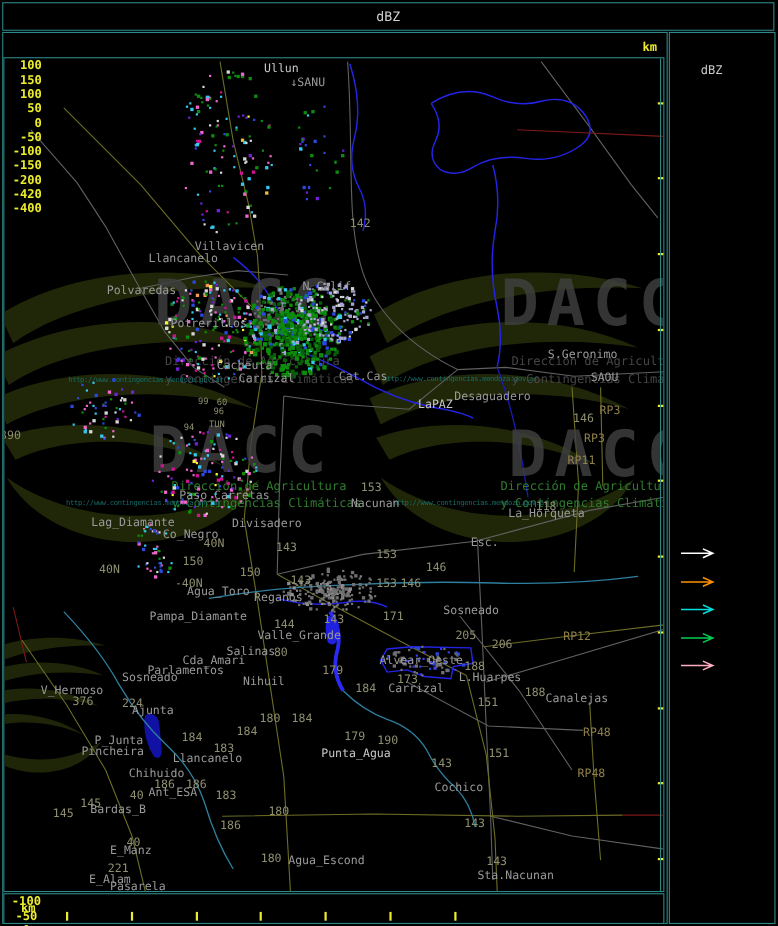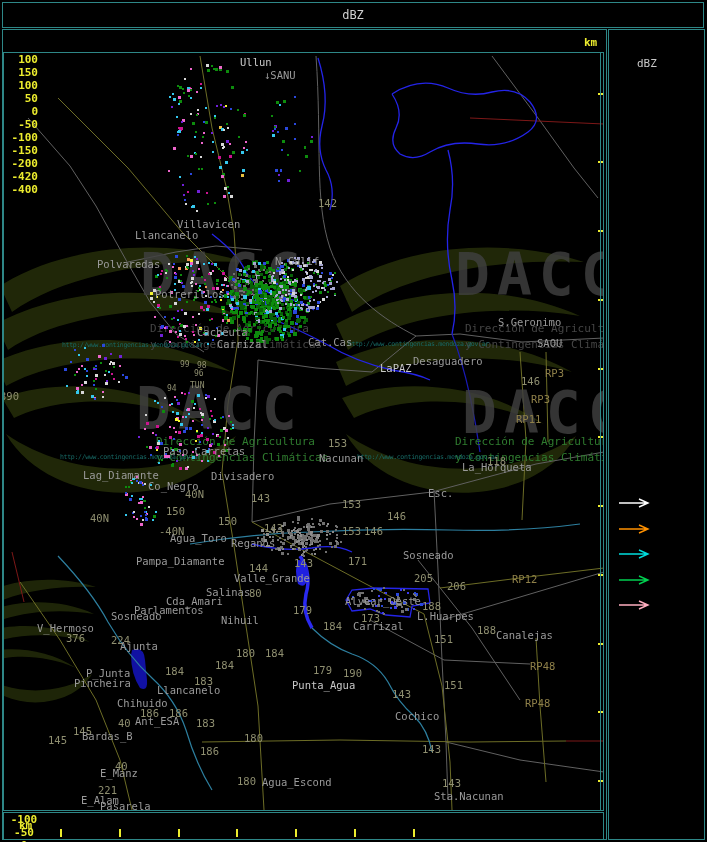--- a/index.html
+++ b/index.html
@@ -1880,21 +1880,21 @@
           <div class="map-label n" style="left: 289px; top: 552px;">179</div>
           <div class="map-label n" style="left: 319px; top: 568px;">184</div>
           <div class="map-label" style="left: 349px; top: 568px;">Carrizal</div>
           <div class="map-label n" style="left: 357px; top: 560px;">173</div>
           <div class="map-label" style="left: 341px; top: 543px;">Alvear_Oeste</div>
           <div class="map-label n" style="left: 232px; top: 595px;">180</div>
           <div class="map-label n" style="left: 261px; top: 595px;">184</div>
           <div class="map-label n" style="left: 309px; top: 612px;">179</div>
           <div class="map-label n" style="left: 339px; top: 615px;">190</div>
           <div class="map-label t" style="left: 176px; top: 307px;">99</div>
-          <div class="map-label t" style="left: 193px; top: 308px;">98</div>
+          <div class="map-label t" style="left: 193px; top: 308px;">60</div>
           <div class="map-label t" style="left: 190px; top: 316px;">96</div>
           <div class="map-label t" style="left: 163px; top: 331px;">94</div>
           <div class="map-label t" style="left: 186px; top: 328px;">TUN</div>
           <div class="map-label n" style="left: -4px; top: 338px;">390</div>
         </div>
       <div id="yaxis-layer" class="abs" style="left:0;top:0;width:601px;height:759px;">
           <div class="yel" style="left: 555px; top: 35.5px; width: 34px; text-align: right; font-size: 11px;">100</div>
           <div class="tick-dash" style="left: 594px; top: 39.5px; width: 7px; height: 2px;"></div>
           <div class="yel" style="left: 555px; top: 104.25px; width: 34px; text-align: right; font-size: 11px;">150</div>
           <div class="tick-dash" style="left: 594px; top: 108.25px; width: 7px; height: 2px;"></div>

